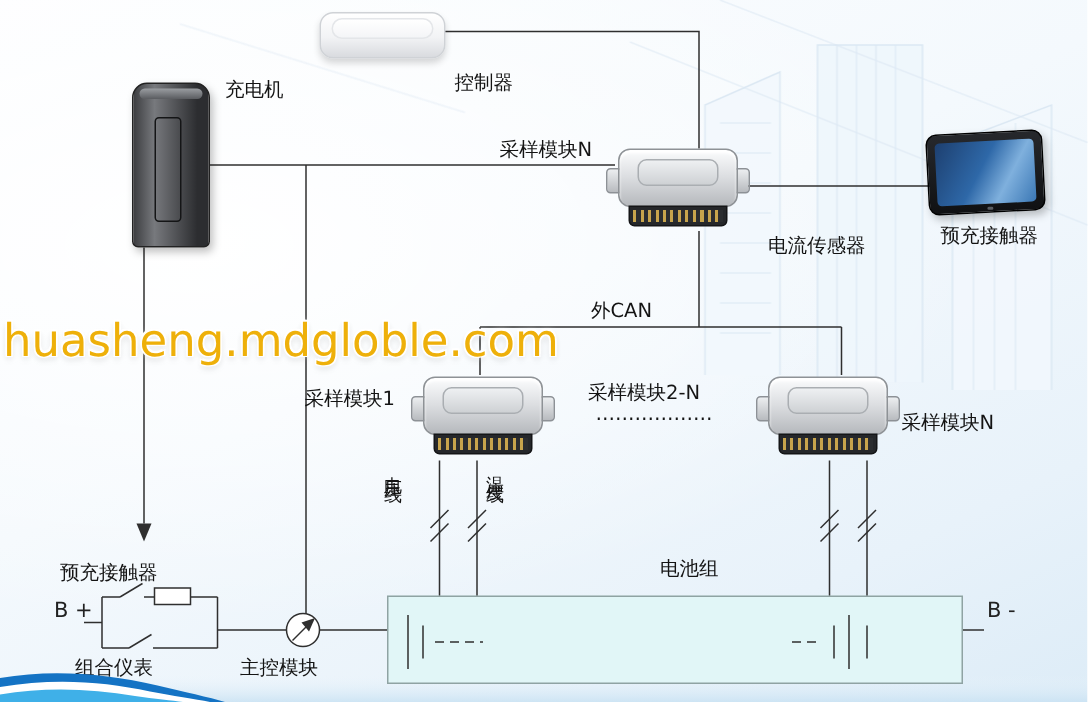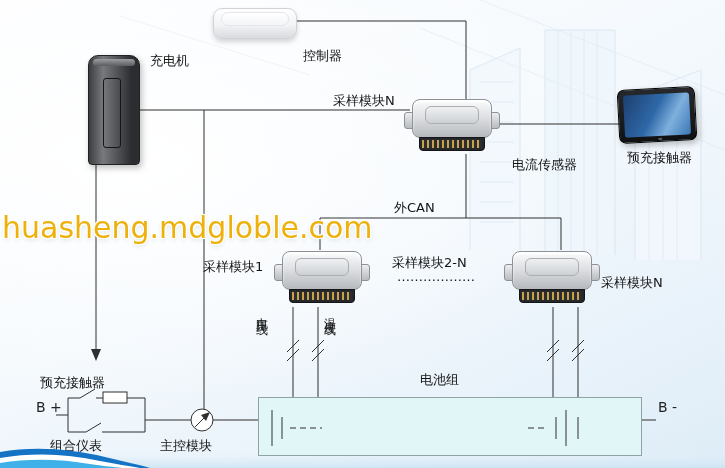--- a/index.html
+++ b/index.html
@@ -188,21 +188,21 @@
   <div class="label" style="left:333px;top:94px">采样模块N</div>
   <div class="label" style="left:512px;top:158px">电流传感器</div>
   <div class="label" style="left:627px;top:151px">预充接触器</div>
   <div class="label" style="left:394px;top:201px">外CAN</div>
   <div class="label" style="left:203px;top:260px">采样模块1</div>
   <div class="label" style="left:392px;top:256px">采样模块2-N</div>
   <div class="label" style="left:397px;top:270px">………………</div>
   <div class="label" style="left:601px;top:276px">采样模块N</div>
   <div class="vlabel" style="left:256px;top:308px">电压线</div>
   <div class="vlabel" style="left:324px;top:308px">温度线</div>
-  <div class="label" style="left:420px;top:373px">电池组</div>
+  <div class="label" style="left:440px;top:373px">电池组</div>
   <div class="label" style="left:40px;top:376px">预充接触器</div>
   <div class="label" style="left:50px;top:439px">组合仪表</div>
   <div class="label" style="left:160px;top:439px">主控模块</div>
   <div class="label b-term" style="left:36px;top:399px">B +</div>
   <div class="label b-term" style="left:658px;top:399px">B -</div>
 
   <div class="watermark">huasheng.mdgloble.com</div>
 
   <svg class="swoosh" width="150" height="22" viewBox="0 0 150 22">
     <path d="M0,6 C35,0 70,3 105,11 C122,15 140,19 150,22 L0,22 Z" fill="#1473c4"></path>

